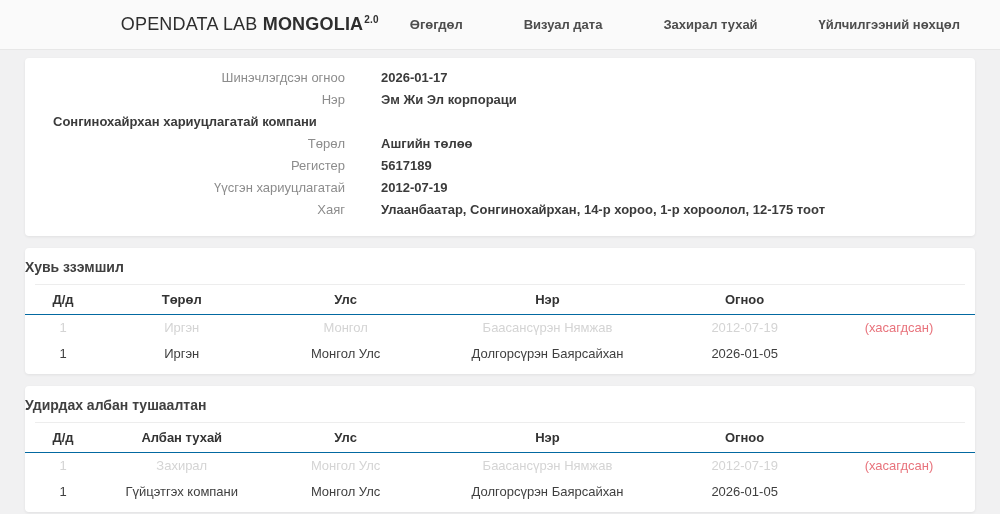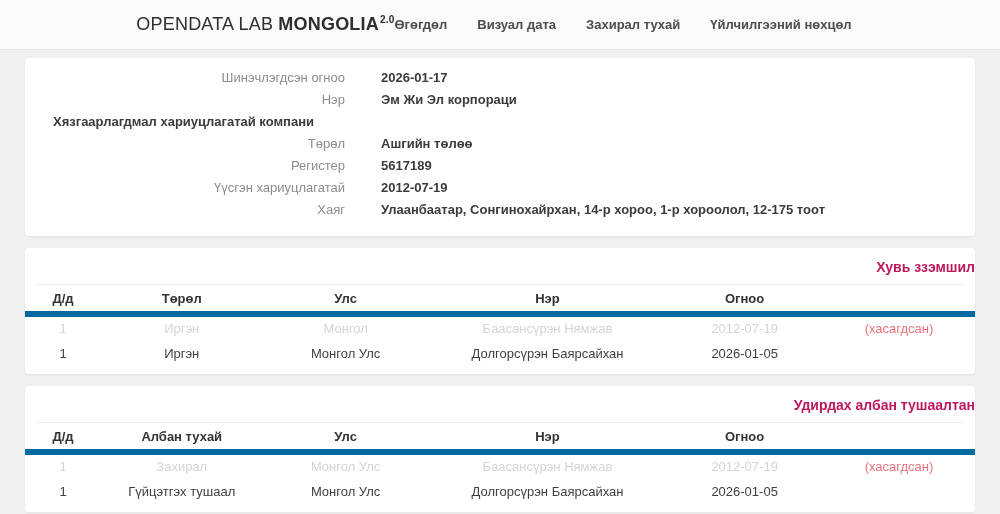--- a/index.html
+++ b/index.html
@@ -10,31 +10,31 @@
     color: #3c3c3c;
     overflow: hidden;
   }
   
   .topbar {
     height: 50px;
     background: #fafafa;
     border-bottom: 1px solid #e7e7e7;
     display: flex;
     align-items: center;
-    justify-content: center;
+    justify-content: flex-end;
     padding: 0 40px 0 28px;
   }
   .logo { font-size: 18px; color: #2e2e2e; cursor: pointer; letter-spacing: 0.2px; }
   .logo .light { font-weight: 400; }
   .logo .bold  { font-weight: 700; }
   .logo sup { font-size: 10px; font-weight: 700; margin-left: 1px; }
   .nav { display: flex; gap: 30px; }
   .nav-item {
     font-size: 13px; font-weight: 700; color: #4d4d4d;
-    text-decoration: none; cursor: pointer; white-space: nowrap;
+    text-decoration: none; cursor: pointer; white-space: nowrap; margin-left: 31px;
   }
   
   .content { margin: 0 25px; }
   .card {
     background: #fff;
     border-radius: 4px;
     box-shadow: 0 1px 3px rgba(0,0,0,0.07);
     margin-top: 9px;
   }
   
@@ -52,36 +52,36 @@
     color: #8c8c8c;
   }
   .detail-value {
     font-size: 13px;
     font-weight: 700;
     color: #3b3b3b;
   }
   
   .section { margin-top: 12px; padding-bottom: 8px; }
   .section-title {
-    text-align: right;
+    text-align: left;
     font-size: 14px;
     font-weight: 700;
-    color: #be185d;
+    color: #404040;
     padding: 11px 0 9px 0;
   }
   .section-divider {
     border: none;
     border-top: 1px solid #ededed;
     margin: 0 10px;
   }
   table { width: 100%; border-collapse: collapse; table-layout: fixed; }
   th {
     font-size: 13px; font-weight: 700; color: #333;
     height: 29px; vertical-align: middle;
-    border-bottom: 6px solid #0369a1;
+    border-bottom: 1px solid #0369a1;
   }
   td {
     font-size: 13px; color: #3f3f3f;
     text-align: center; height: 26px; vertical-align: middle;
     white-space: nowrap; overflow: hidden;
   }
   tr.removed td { color: #d4d4d4; }
   td.status, tr.removed td.status { color: #e8737c; }
 </style>
 </head>
@@ -105,21 +105,21 @@
   <div class="card details">
     <div class="detail-row">
       <div class="detail-label">Шинэчлэгдсэн огноо</div>
       <div class="detail-value">2026-01-17</div>
     </div>
     <div class="detail-row">
       <div class="detail-label">Нэр</div>
       <div class="detail-value">Эм Жи Эл корпораци</div>
     </div>
     <div class="detail-row">
-      <div class="detail-value">Хязгаарлагдмал хариуцлагатай компани</div>
+      <div class="detail-value">Сонгинохайрхан хариуцлагатай компани</div>
     </div>
     <div class="detail-row">
       <div class="detail-label">Төрөл</div>
       <div class="detail-value">Ашгийн төлөө</div>
     </div>
     <div class="detail-row">
       <div class="detail-label">Регистер</div>
       <div class="detail-value">5617189</div>
     </div>
     <div class="detail-row">
@@ -201,21 +201,21 @@
         <tr class="removed">
           <td>1</td>
           <td>Захирал</td>
           <td>Монгол Улс</td>
           <td>Баасансүрэн Нямжав</td>
           <td>2012-07-19</td>
           <td class="status">(хасагдсан)</td>
         </tr>
         <tr>
           <td>1</td>
-          <td>Гүйцэтгэх тушаал</td>
+          <td>Гүйцэтгэх компани</td>
           <td>Монгол Улс</td>
           <td>Долгорсүрэн Баярсайхан</td>
           <td>2026-01-05</td>
           <td class="status"></td>
         </tr>
       </tbody>
     </table>
   </div>
 
 </div>

